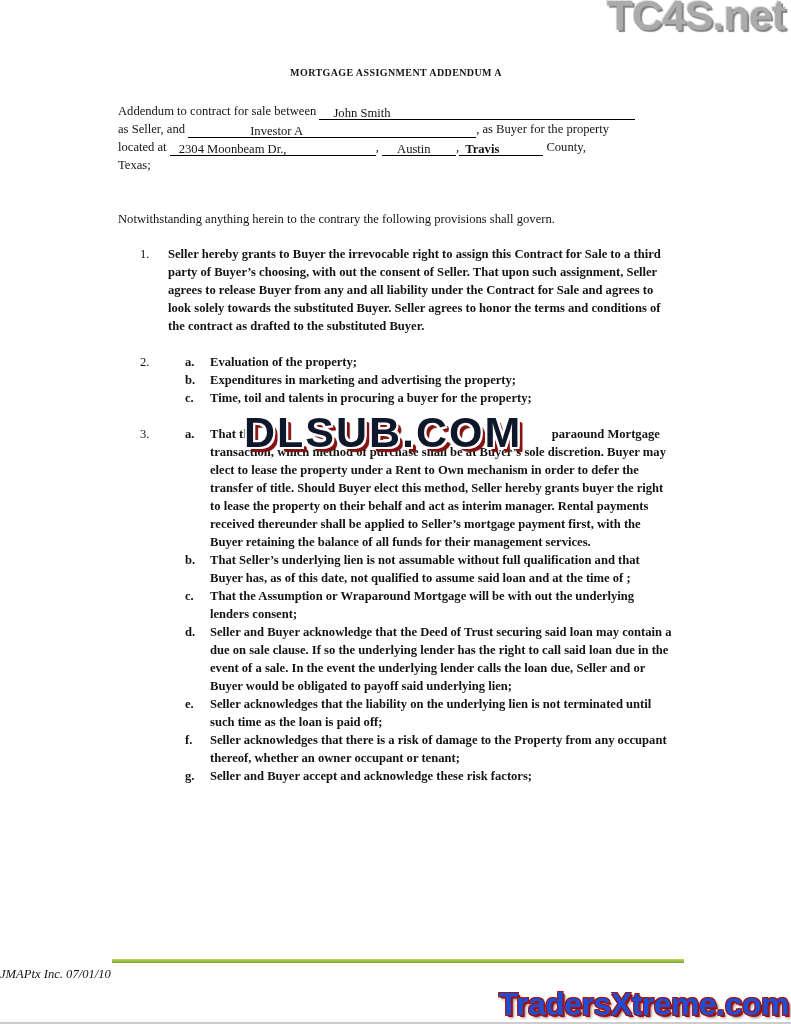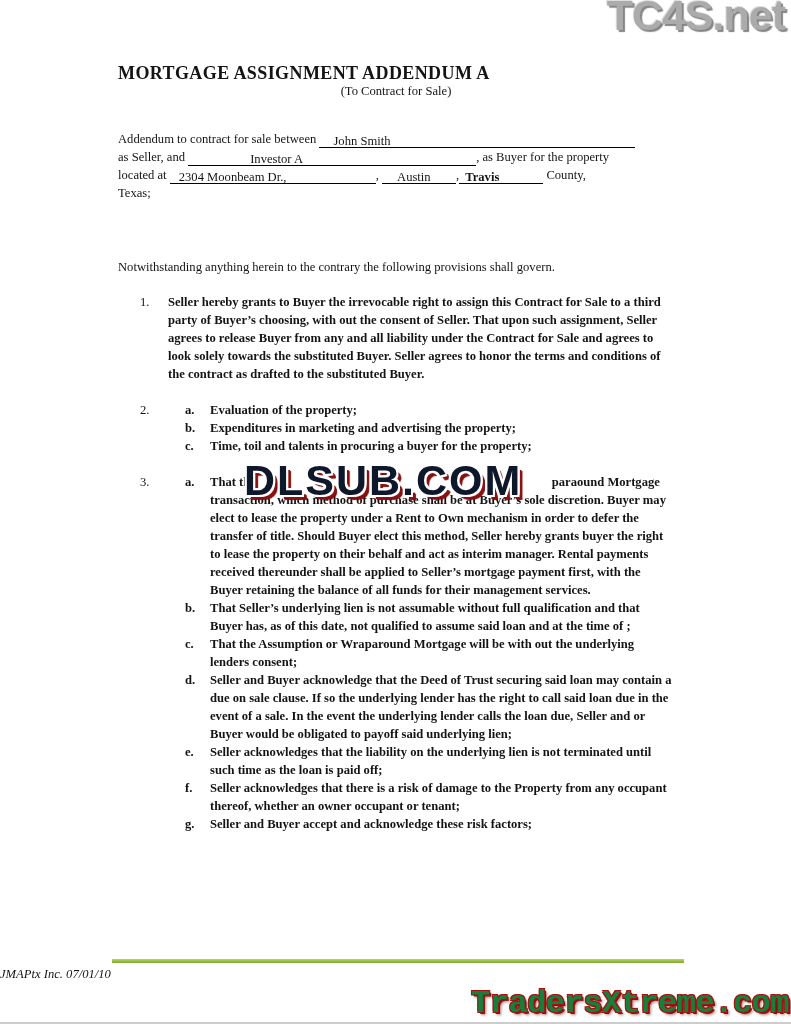--- a/index.html
+++ b/index.html
@@ -10,37 +10,37 @@
     color:#141414;
   }
   .page { position:absolute; inset:0; background:#fff; }
 
   
   .doc {
     position:absolute; left:118px; top:0; width:556px;
     font-size:12.6px; line-height:18px;
   }
   .title {
-    margin-top:64px; font-weight:bold;
-    font-size:18px; letter-spacing:0.4px;
+    margin-top:64px; text-align:center; font-weight:bold;
+    font-size:10px; letter-spacing:0.4px;
   }
   .subtitle { text-align:center; font-size:12.6px; }
 
-  .intro { margin-top:30px; }
+  .intro { margin-top:20px; }
   .blank {
     display:inline-block; border-bottom:1px solid #000;
     height:16px; vertical-align:bottom; white-space:nowrap; overflow:hidden;
   }
   .blank-seller { width:316px; padding-left:14px; }
   .blank-buyer  { width:288px; padding-left:62px; }
   .blank-addr   { width:206px; padding-left:9px; }
   .blank-city   { width:74px;  padding-left:15px; }
   .blank-county { width:84px;  padding-left:6px;font-weight:bold; }
 
-  .governing { margin-top:56px; }
+  .governing { margin-top:36px; }
 
   .li { display:flex; margin-top:17px; padding-left:22px; position:relative; }
   .li + .li { margin-top:18px; }
   .marker { width:28px; flex:none; }
   .licontent { flex:1;font-weight:bold; }
   .sub { margin-left:17px; }
   .sli { display:flex; }
   .smarker { width:25px; flex:none; }
   .slicontent { flex:1; }
 
@@ -59,23 +59,23 @@
     font-family:Liberation Sans, sans-serif; font-weight:bold;
     font-size:43px; letter-spacing:2px; line-height:1; white-space:nowrap;
     color:#0f172a;
     text-shadow:
       -2px -2px 0 #ffffff, 2px -2px 0 #ffffff, -2px 2px 0 #ffffff, 2px 2px 0 #ffffff,
       -2px 0 0 #ffffff, 2px 0 0 #ffffff, 0 -2px 0 #ffffff, 0 2px 0 #ffffff,
       4px 4px 0 #8a1111, 5px 5px 1px #7a0e0e;
   }
   .wm-traders {
     position:absolute; right:2px; bottom:4px; z-index:5;
-    font-family:Liberation Mono, monospace; font-weight:bold;
+    font-family:Liberation Sans, sans-serif; font-weight:bold;
     font-size:32px; letter-spacing:-0.5px; line-height:1;
-    color:#15803d;
+    color:#1d4ed8;
     text-shadow:
       -1px -1px 0 #a31410, 1px -1px 0 #a31410, -1px 1px 0 #a31410, 1px 1px 0 #a31410,
       2px 2px 0 #8d0f0b, 3px 3px 3px rgba(90,15,12,0.55);
   }
 
   
   .green-rule {
     position:absolute; left:112px; top:959px; width:572px; height:4px;
     background:linear-gradient(#b8d85a, #7ca832);
   }
@@ -91,21 +91,20 @@
 </head>
 <body>
 
 <div class="page">
 
   <div class="wm-tc4s">TC4S.net</div>
 
   <div class="doc">
 
     <div class="title">MORTGAGE ASSIGNMENT ADDENDUM A</div>
-    <div class="subtitle">(To Contract for Sale)</div>
 
     <p class="intro">
       <span>Addendum to contract for sale between</span>
       <span class="blank blank-seller">John Smith</span><br>
       <span>as Seller, and</span>
       <span class="blank blank-buyer">Investor A</span><span>, as Buyer for the property</span><br>
       <span>located at</span>
       <span class="blank blank-addr">2304 Moonbeam Dr.,</span><span>,</span>
       <span class="blank blank-city">Austin</span><span>,</span><span class="blank blank-county">Travis</span>
       <span>County,</span><br>

